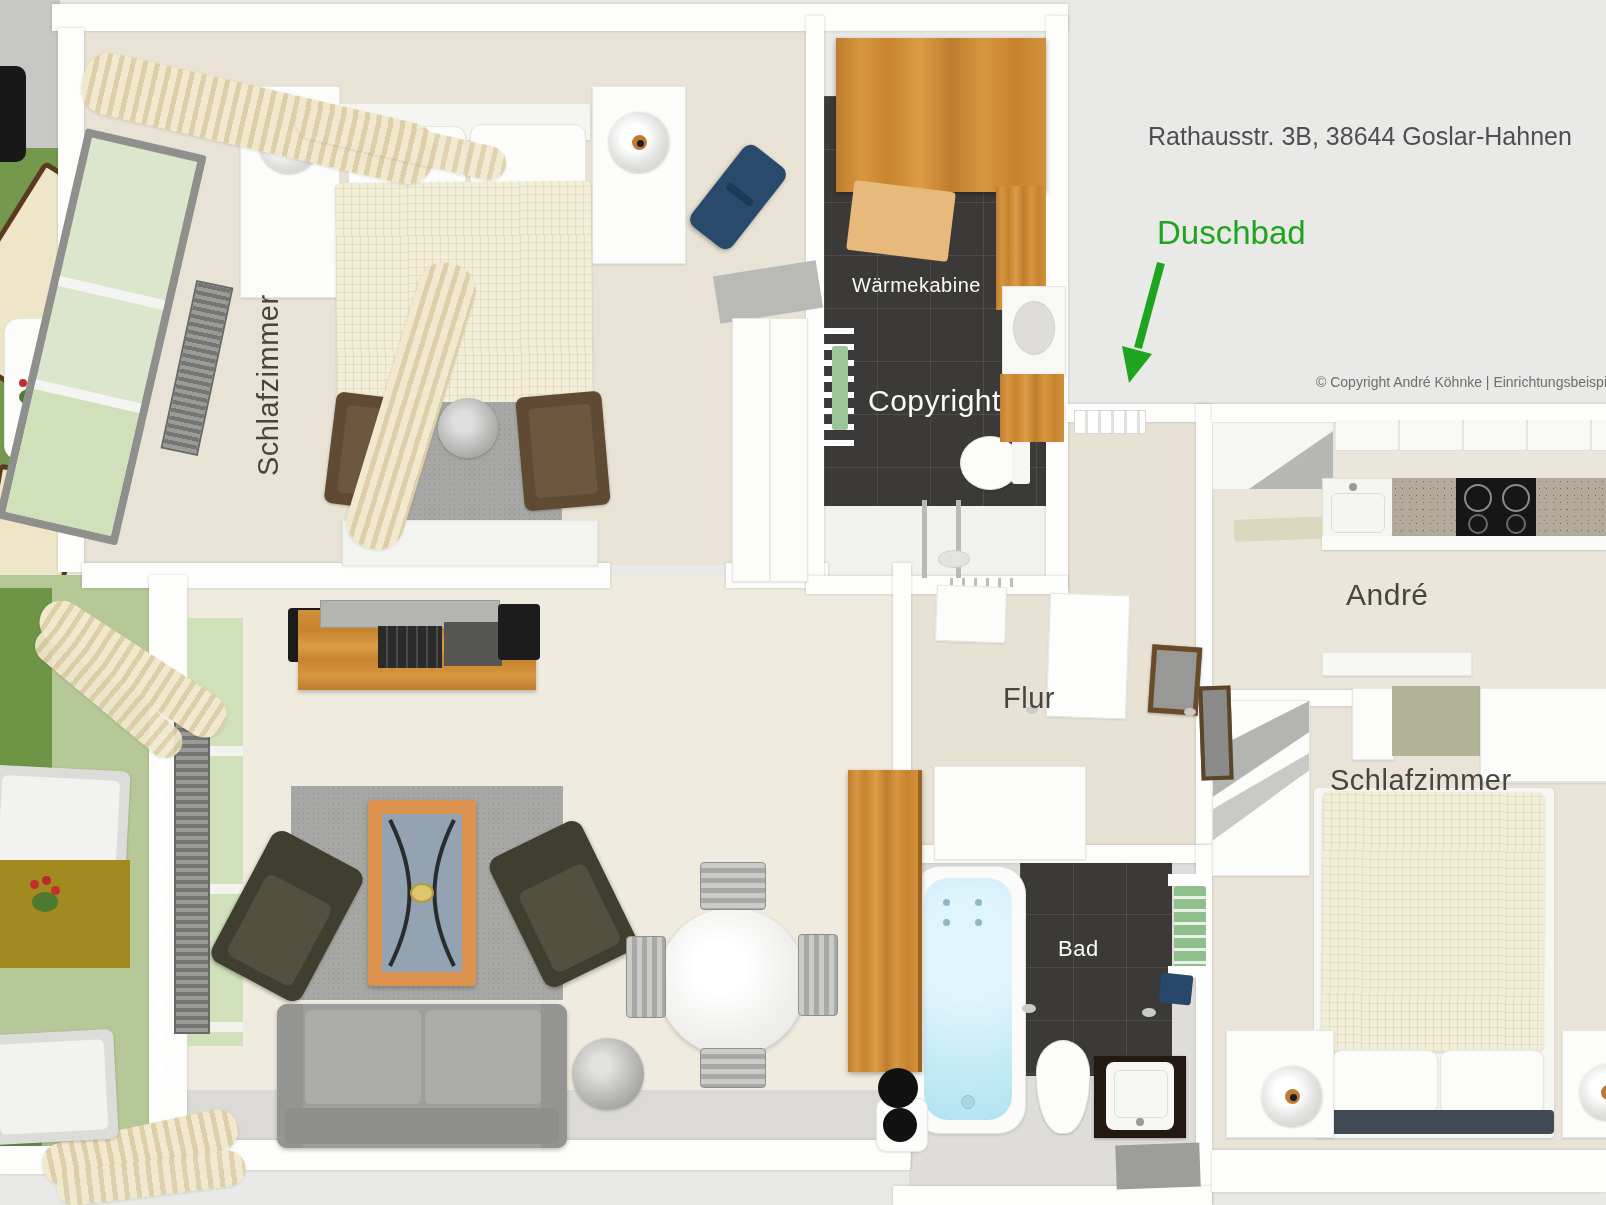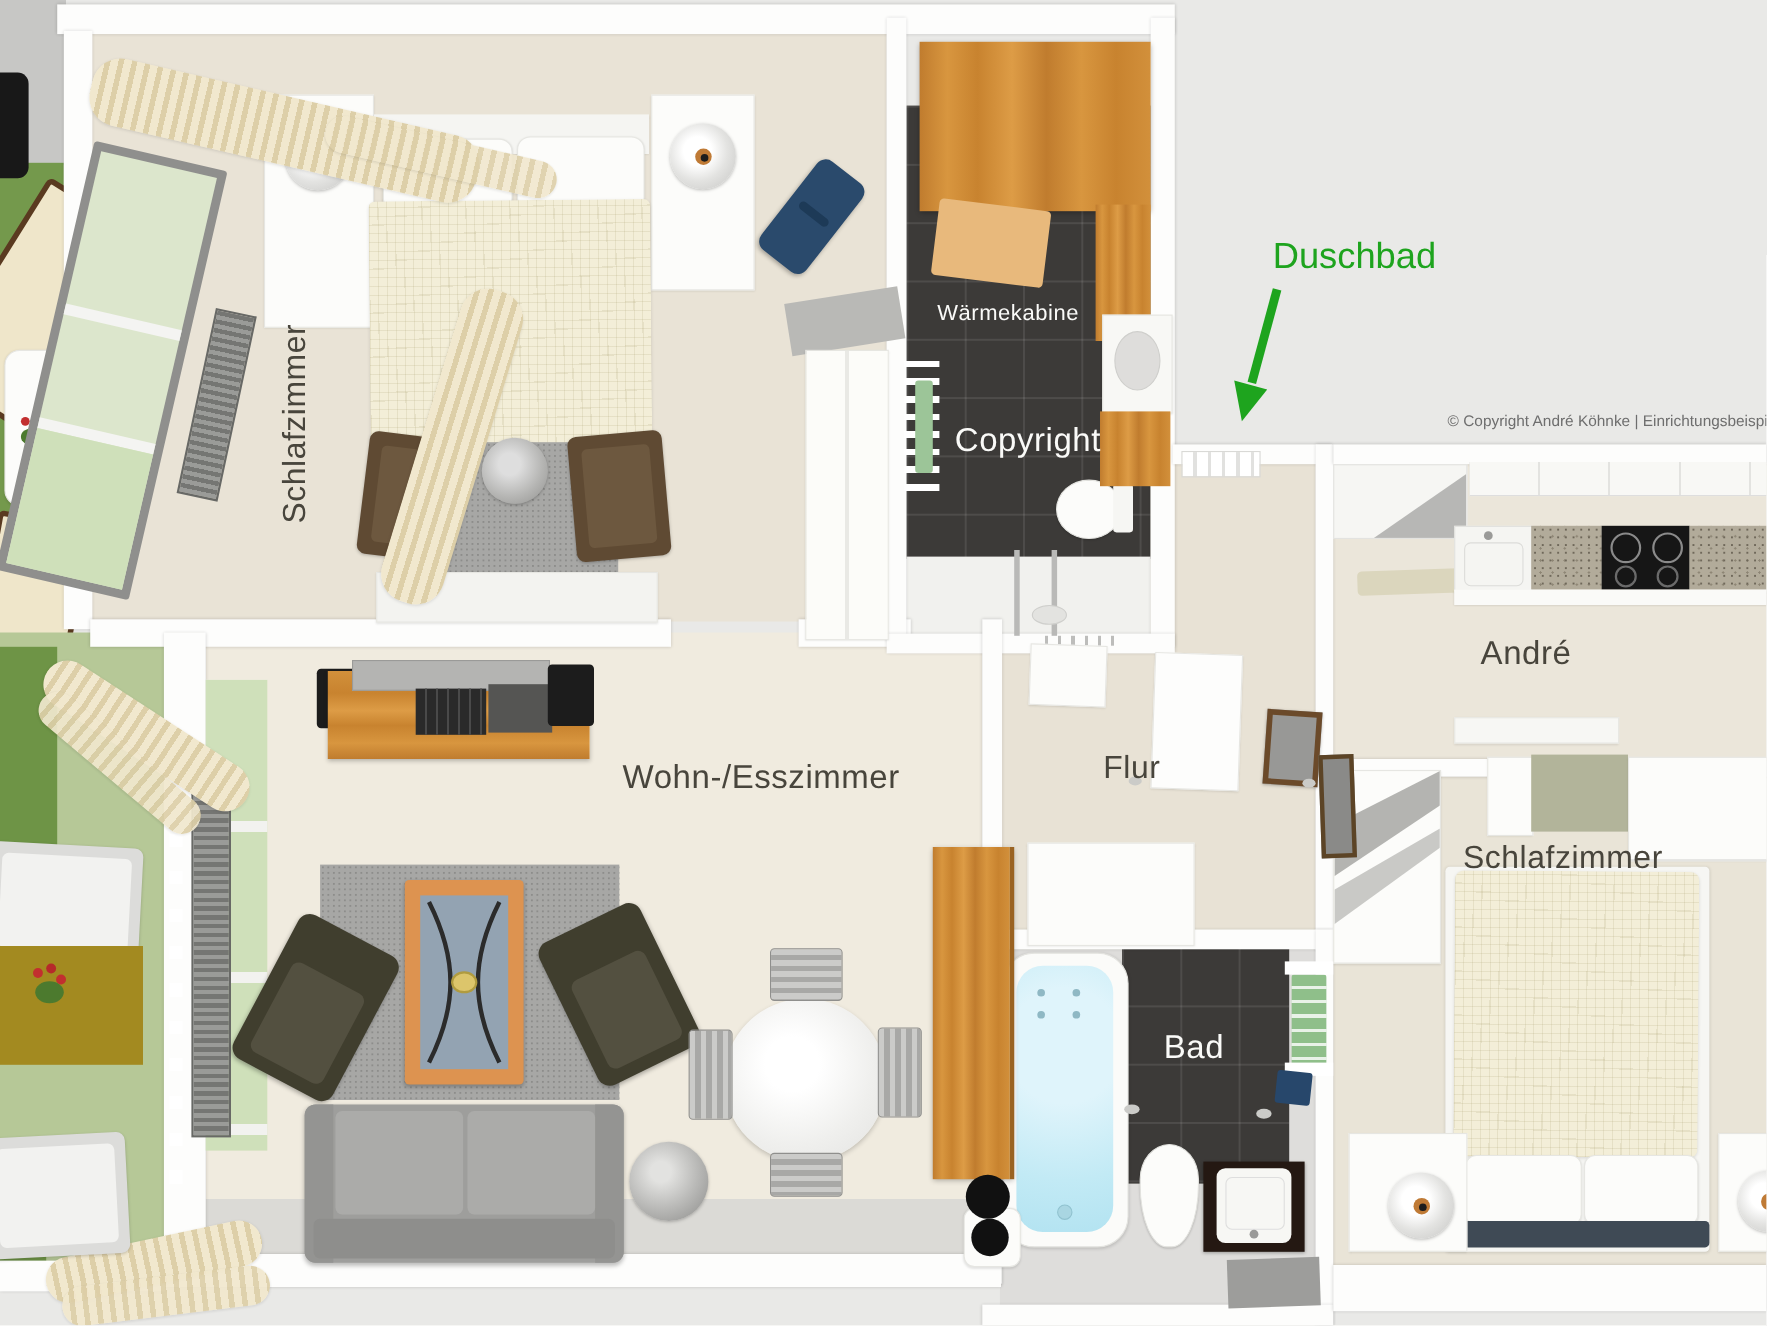--- a/index.html
+++ b/index.html
@@ -212,21 +212,21 @@
       <div class="a circle" style="left:30px;top:56px;width:8px;height:8px;background:#9a9a98;"></div>
     </div>
   </div>
   <div class="a" style="left:1168px;top:874px;width:44px;height:12px;background:#ffffff;"></div>
   <div class="a" style="left:1174px;top:886px;width:32px;height:84px;background:#8fbf8a;border-radius:3px;background-image:repeating-linear-gradient(180deg,transparent 0 10px,rgba(255,255,255,.8) 10px 13px);"></div>
   <div class="a" style="left:1168px;top:966px;width:44px;height:12px;background:#ffffff;"></div>
   <div class="a" style="left:1160px;top:974px;width:32px;height:30px;background:#27476b;border-radius:3px;transform:rotate(6deg);"></div>
   <div class="a" style="left:1116px;top:1144px;width:84px;height:44px;background:#9d9d9b;transform:rotate(-2deg);"></div>
   <div class="dot-door" style="left:1022px;top:1004px;width:14px;height:9px;"></div>
   <div class="dot-door" style="left:1142px;top:1008px;width:14px;height:9px;"></div>
-  <div class="lblw" style="left:1058px;top:936px;font-size:30px;">Bad</div>
+  <div class="lblw" style="left:1058px;top:936px;font-size:22px;">Bad</div>
 
   <div class="a" style="left:187px;top:618px;width:56px;height:428px;background:#cfe0ba;background-image:repeating-linear-gradient(180deg,transparent 0 128px,#f2f2ef 128px 138px);"></div>
   <div class="a" style="left:154px;top:690px;width:12px;height:390px;background:repeating-linear-gradient(180deg,#ffffff 0 12px,transparent 12px 34px);"></div>
   <div class="a rad" style="left:174px;top:710px;width:32px;height:320px;"></div>
 
   <div class="a" style="left:288px;top:608px;width:40px;height:54px;background:#1c1c1c;border-radius:4px;"></div>
   <div class="a woodh" style="left:298px;top:610px;width:238px;height:80px;box-shadow:0 2px 4px rgba(0,0,0,.25);"></div>
   <div class="a" style="left:320px;top:600px;width:178px;height:26px;background:#b4b4b2;border:1px solid #9a9a98;"></div>
   <div class="a" style="left:378px;top:626px;width:64px;height:42px;background:#2a2a2a;background-image:repeating-linear-gradient(90deg,transparent 0 8px,#4a4a4a 8px 10px);"></div>
   <div class="a" style="left:444px;top:622px;width:58px;height:44px;background:#555553;"></div>
@@ -263,36 +263,36 @@
   <div class="a slatv" style="left:798px;top:934px;width:38px;height:80px;"></div>
   <div class="a wood" style="left:848px;top:770px;width:70px;height:302px;border-right:4px solid #9a6322;box-shadow:0 2px 5px rgba(0,0,0,.3);"></div>
   <div class="wht" style="left:876px;top:1098px;width:50px;height:52px;border-radius:10px;"></div>
   <div class="a circle" style="left:878px;top:1068px;width:40px;height:40px;background:#111111;"></div>
   <div class="a circle" style="left:883px;top:1108px;width:34px;height:34px;background:#111111;"></div>
 
   <div class="a curt" style="left:55px;top:592px;width:215px;height:44px;transform:rotate(33deg);transform-origin:left top;"></div>
   <div class="a curt" style="left:50px;top:622px;width:182px;height:34px;transform:rotate(40deg);transform-origin:left top;opacity:.92;"></div>
   <div class="a curt" style="left:40px;top:1126px;width:200px;height:42px;transform:rotate(-12deg);"></div>
   <div class="a curt" style="left:56px;top:1160px;width:190px;height:36px;transform:rotate(-7deg);opacity:.92;"></div>
-  <div class="lbl" style="left:566px;top:690px;font-size:30px;">Wohn-/Esszimmer</div>
 
   <div class="a" style="left:-10px;top:768px;width:138px;height:106px;transform:rotate(3deg);background:#dcdcda;border-radius:8px;box-shadow:0 1px 3px rgba(0,0,0,.2);">
     <div class="a" style="left:10px;top:10px;width:118px;height:86px;background:#f2f2f0;border-radius:6px;"></div>
   </div>
   <div class="a" style="left:0;top:860px;width:130px;height:108px;background:#a38a20;"></div>
   <div class="a" style="left:28px;top:876px;width:34px;height:38px;">
     <div class="a circle" style="left:4px;top:16px;width:26px;height:20px;background:#4c7a2e;"></div>
     <div class="a circle" style="left:2px;top:4px;width:9px;height:9px;background:#c22f2f;"></div>
     <div class="a circle" style="left:14px;top:0;width:9px;height:9px;background:#b62a2a;"></div>
     <div class="a circle" style="left:23px;top:10px;width:9px;height:9px;background:#c22f2f;"></div>
   </div>
   <div class="a" style="left:-12px;top:1032px;width:128px;height:110px;transform:rotate(-3deg);background:#dcdcda;border-radius:8px;box-shadow:0 1px 3px rgba(0,0,0,.2);">
     <div class="a" style="left:10px;top:10px;width:108px;height:90px;background:#f2f2f0;border-radius:6px;"></div>
   </div>
 
+  <div class="a" style="left:1148px;top:122px;font-size:25px;color:#4f4f51;white-space:nowrap;">Rathausstr. 3B, 38644 Goslar-Hahnen</div>
   <div class="a" style="left:1316px;top:374px;font-size:14px;color:#6e6e6e;white-space:nowrap;">© Copyright André Köhnke | Einrichtungsbeispi</div>
   <div class="a" style="left:1157px;top:214px;font-size:33px;font-weight:500;color:#1ea41e;white-space:nowrap;">Duschbad</div>
   <svg class="a" style="left:1108px;top:255px;" width="72" height="135" viewBox="0 0 72 135">
     <path d="M53 8 L30 93" stroke="#1ea41e" stroke-width="8" fill="none"></path>
     <polygon points="21,128 44,99 14,91" fill="#1ea41e"></polygon>
   </svg>
 
 </div>
 
 </body></html>

